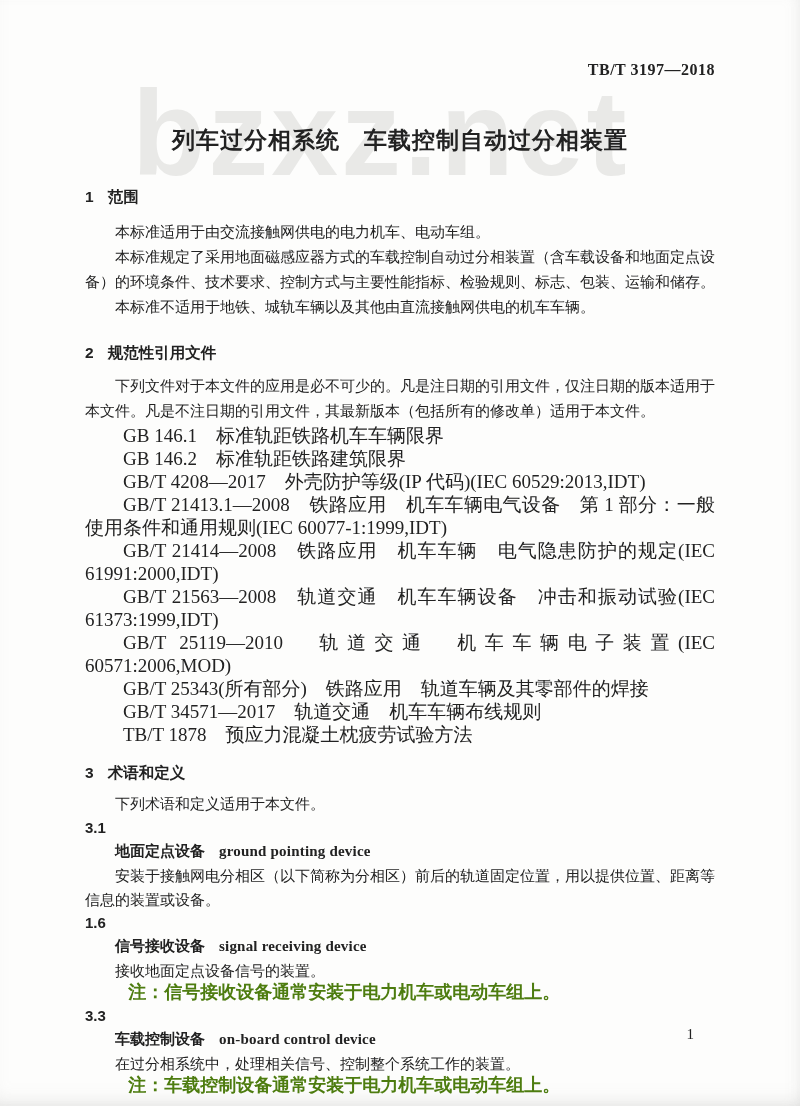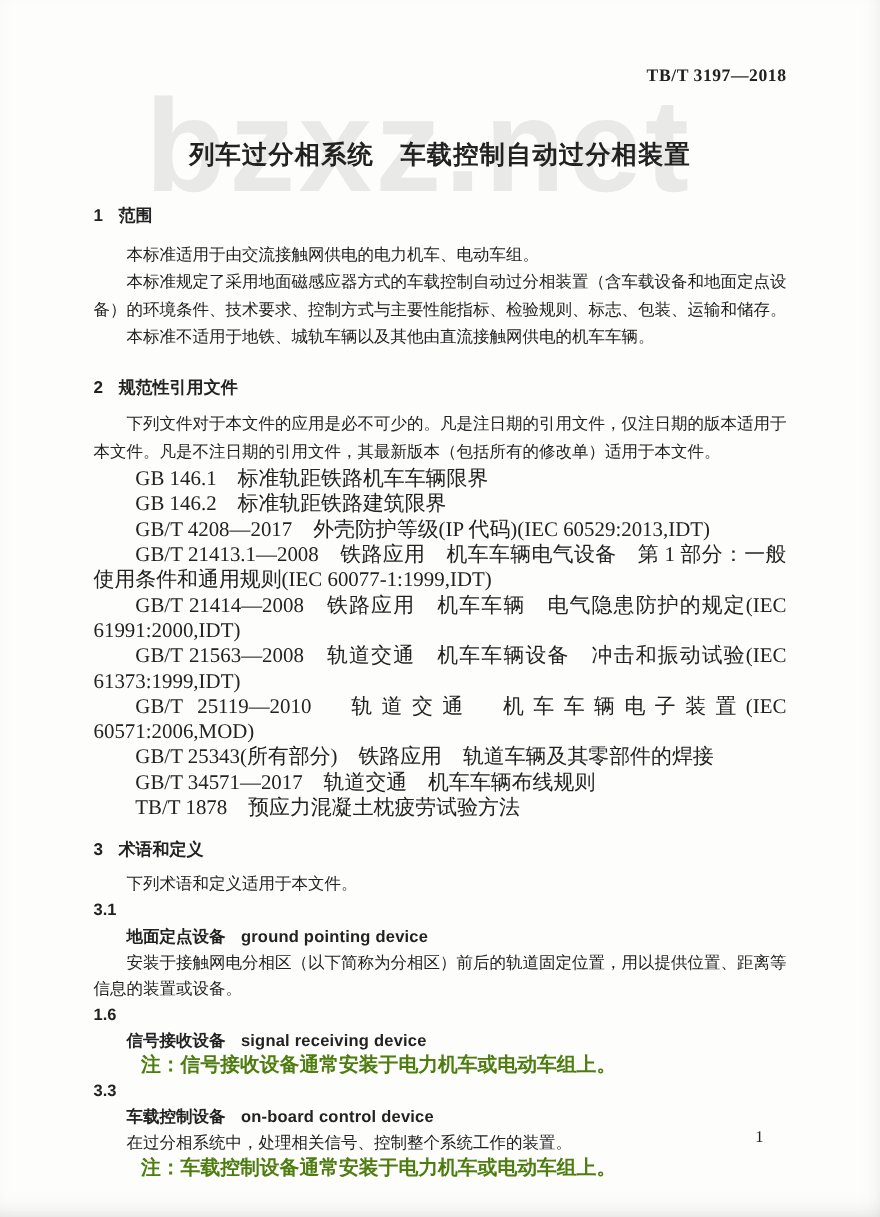--- a/index.html
+++ b/index.html
@@ -78,21 +78,21 @@
     font-weight:700;
     font-size:15px;
     line-height:22px;
     margin-top:0;
   }
   .term-name{
     font-size:15px;
     line-height:25px;
     margin-left:2em;
     font-weight:700;
-    font-family:Liberation Sans, sans-serif;
+    font-family:Liberation Serif, serif;
   }
   .term-name .en{margin-left:14px;letter-spacing:.2px;}
   .term-def{
     font-size:15px;
     line-height:24px;
     text-indent:2em;
     text-align:justify;
   }
   .term-note{
     font-size:18px;
@@ -151,20 +151,21 @@
     <span>术语和定义</span>
   </div>
   <p class="body-p">下列术语和定义适用于本文件。</p>
 
   <p class="term-num">3.1</p>
   <p class="term-name"><span class="zh">地面定点设备</span><span class="en">ground pointing device</span></p>
   <p class="term-def">安装于接触网电分相区（以下简称为分相区）前后的轨道固定位置，用以提供位置、距离等信息的装置或设备。</p>
 
   <p class="term-num">1.6</p>
   <p class="term-name"><span class="zh">信号接收设备</span><span class="en">signal receiving device</span></p>
+  <p class="term-def">接收地面定点设备信号的装置。</p>
   <p class="term-note">注：信号接收设备通常安装于电力机车或电动车组上。</p>
 
   <p class="term-num">3.3</p>
   <p class="term-name"><span class="zh">车载控制设备</span><span class="en">on-board control device</span></p>
   <p class="term-def">在过分相系统中，处理相关信号、控制整个系统工作的装置。</p>
   <p class="term-note">注：车载控制设备通常安装于电力机车或电动车组上。</p>
 
   <div class="page-num">1</div>
 </div>
 

